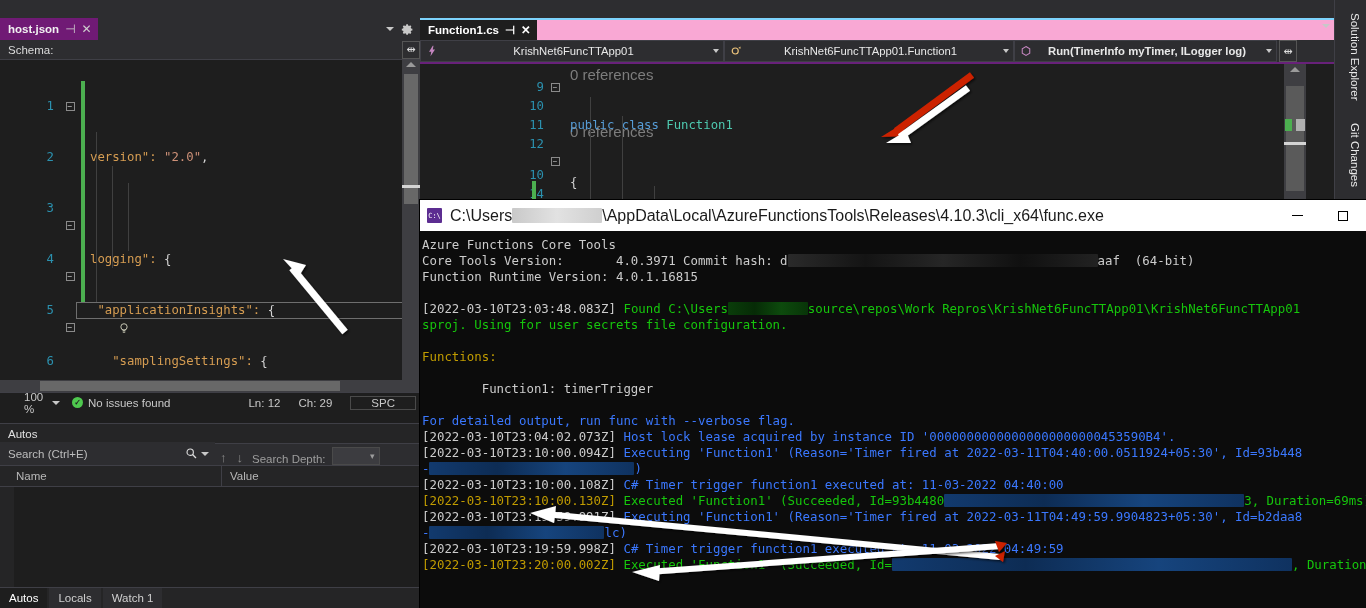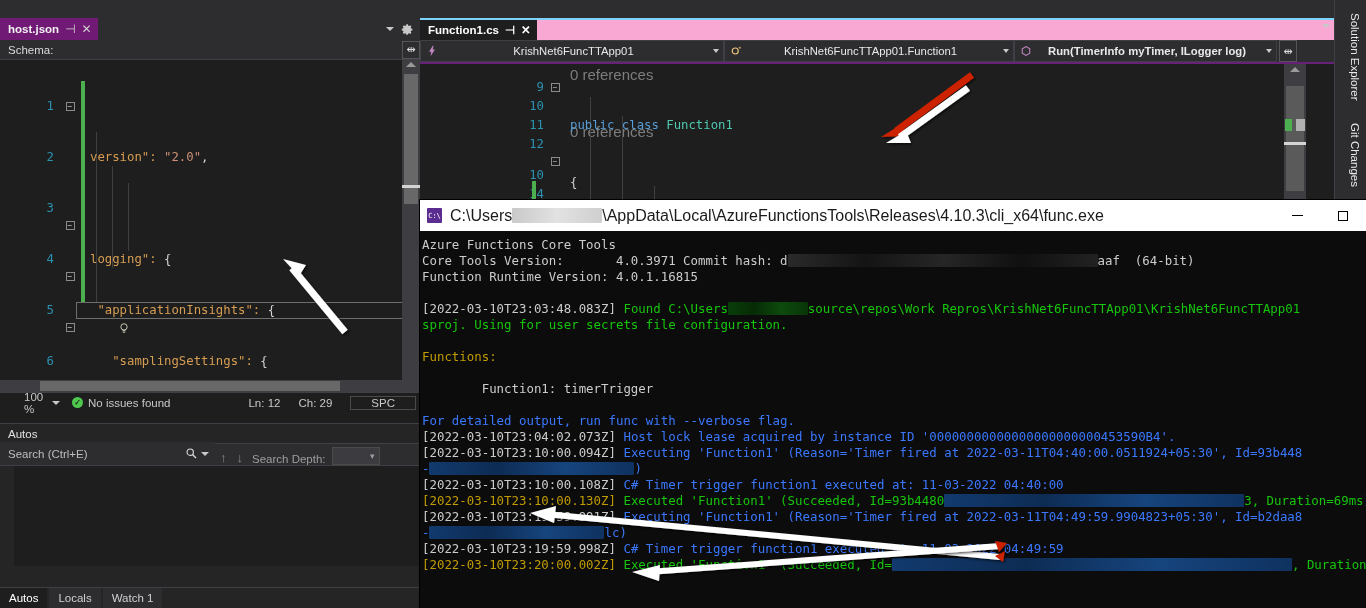--- a/index.html
+++ b/index.html
@@ -286,20 +286,24 @@
               <line x1="9.3" y1="9.3" x2="13.5" y2="13.5" stroke="#dcdcdc" stroke-width="1.6"></line>
             </svg>
           <span class="caret-dn"></span>
         </span>
       </span>
       <span class="arrow-up">↑</span>
       <span class="arrow-dn">↓</span>
       <span class="sd-lbl">Search Depth:</span>
       <span class="sd-combo">▾</span>
     </div>
+    <div class="autos-hdr">
+      <span class="c1">Name</span>
+      <span class="c2">Value</span>
+    </div>
     <div class="autos-body"></div>
     <div class="autos-tabs">
       <span class="atab active">Autos</span>
       <span class="atab">Locals</span>
       <span class="atab">Watch 1</span>
     </div>
   </div>
 
   <div class="right-pane">
     <div class="cs-tabrow">

